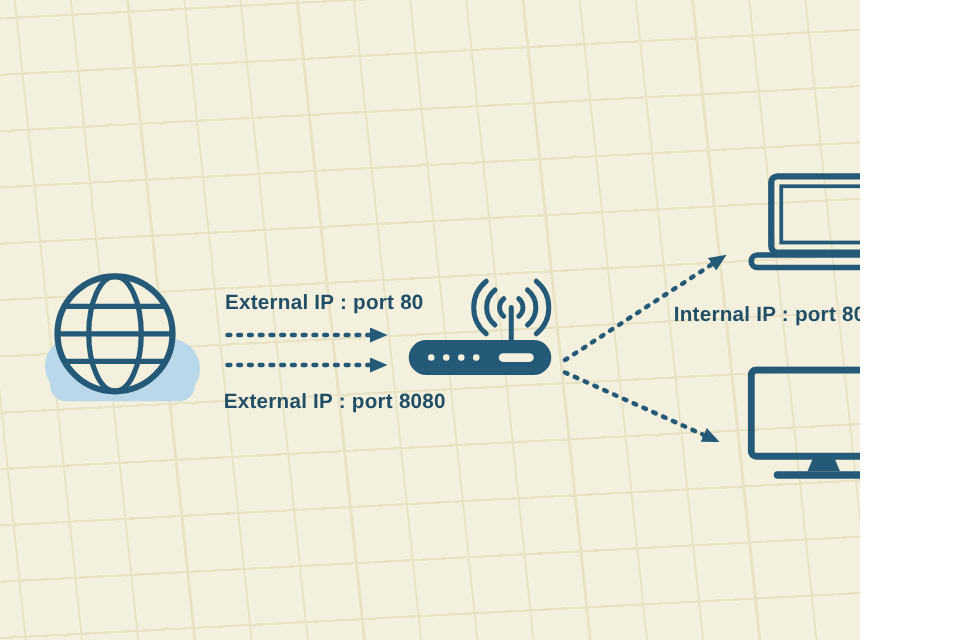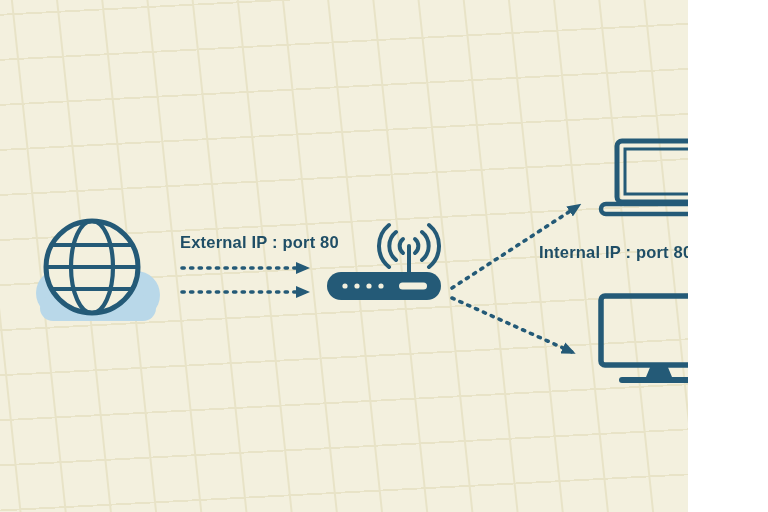--- a/index.html
+++ b/index.html
@@ -108,15 +108,16 @@
     <rect class="stroke-ink" x="3" y="66" width="124" height="10" rx="5" stroke-width="4.5"></rect>
   </svg>
 
   <svg class="icon" style="left:598px;top:293px;width:122px;height:96px;" viewBox="0 0 122 96" xmlns="http://www.w3.org/2000/svg">
     <rect class="stroke-ink" x="3" y="3" width="116" height="69" rx="4" stroke-width="5.5"></rect>
     <polygon class="fill-ink" points="53,72 69,72 74,84 48,84"></polygon>
     <rect class="fill-ink" x="21" y="84" width="80" height="6" rx="3"></rect>
   </svg>
 
   <div class="label" style="left:180px;top:233px;">External IP : port 80</div>
+  <div class="label" style="left:179px;top:312px;">External IP : port 8080</div>
   <div class="label" style="left:539px;top:243px;text-align:right;">Internal IP : port 80</div>
 
 </div>
 
 </body></html>

